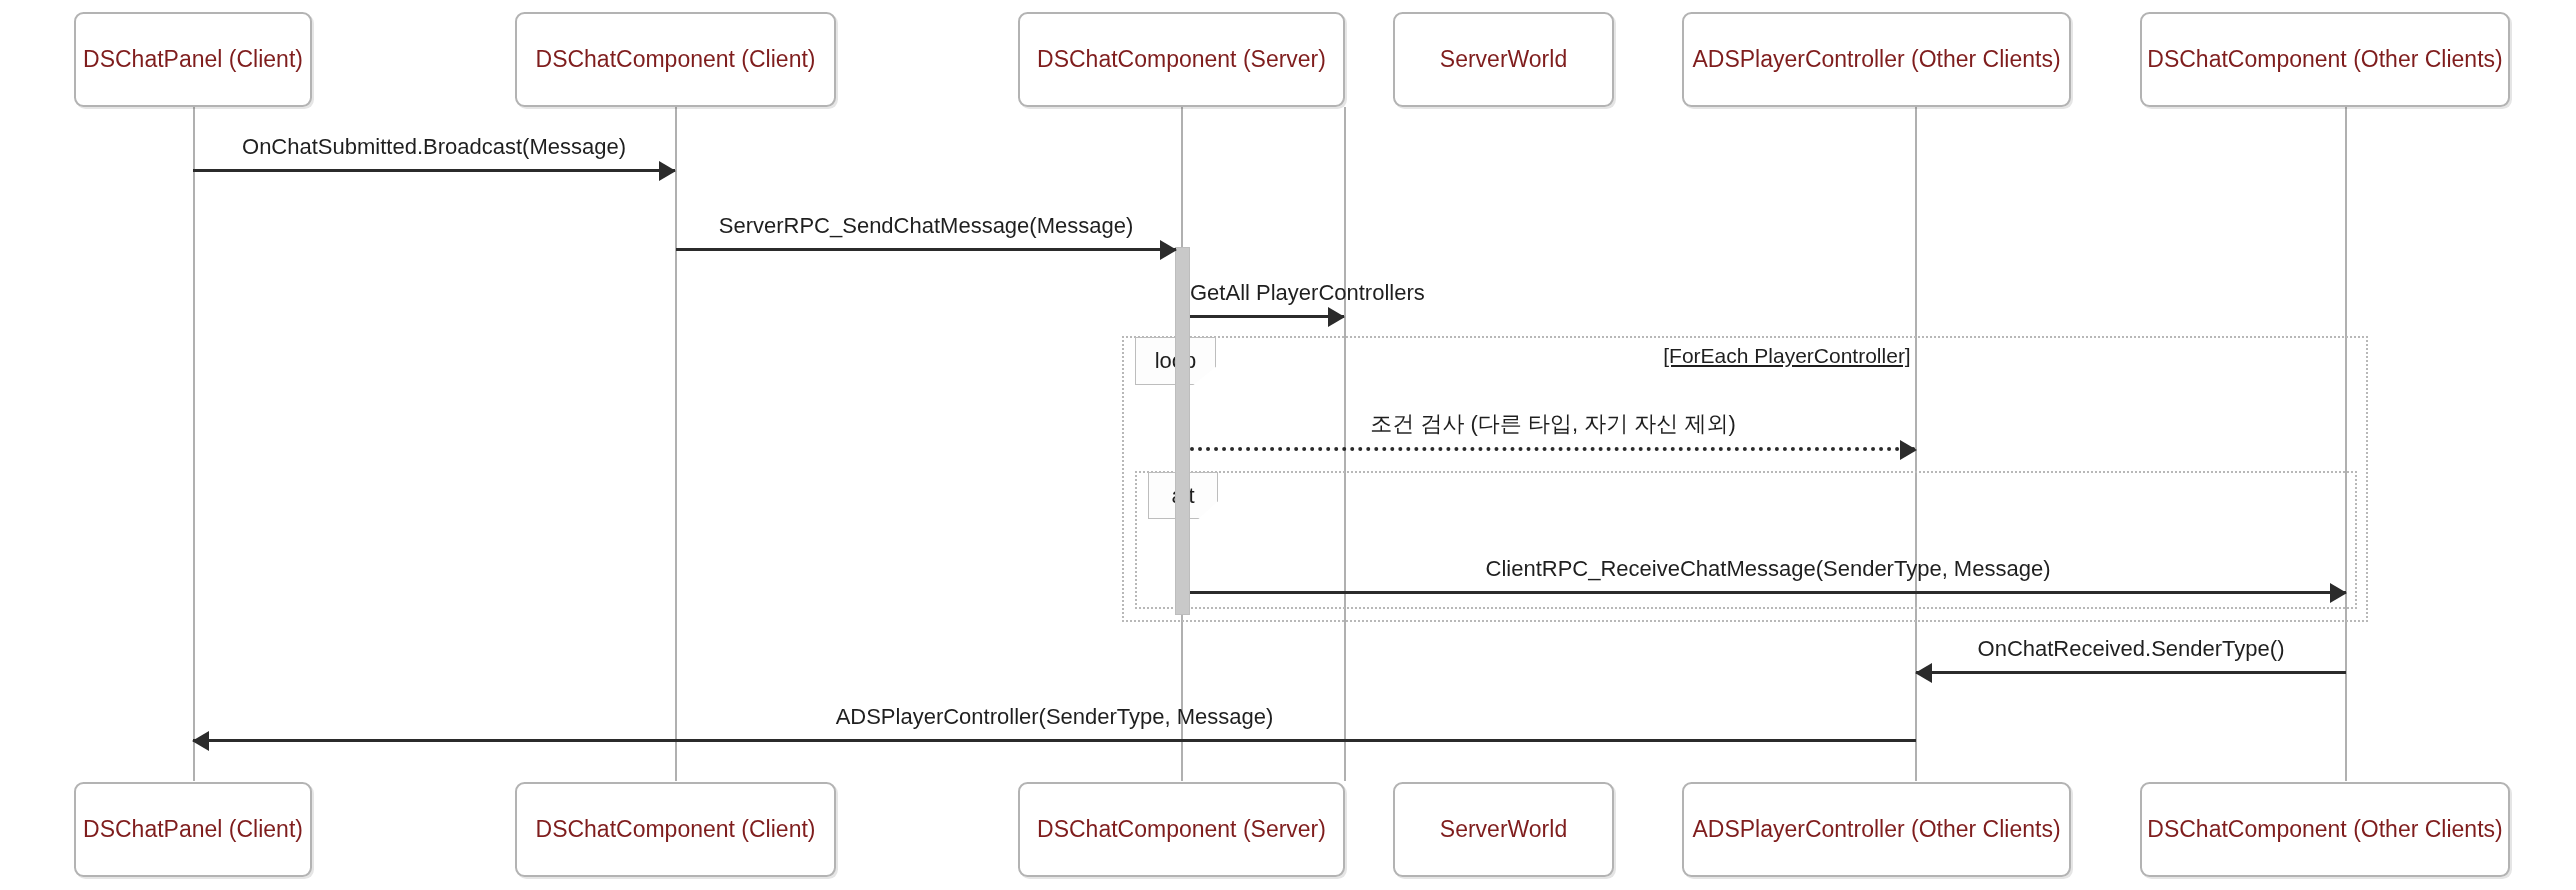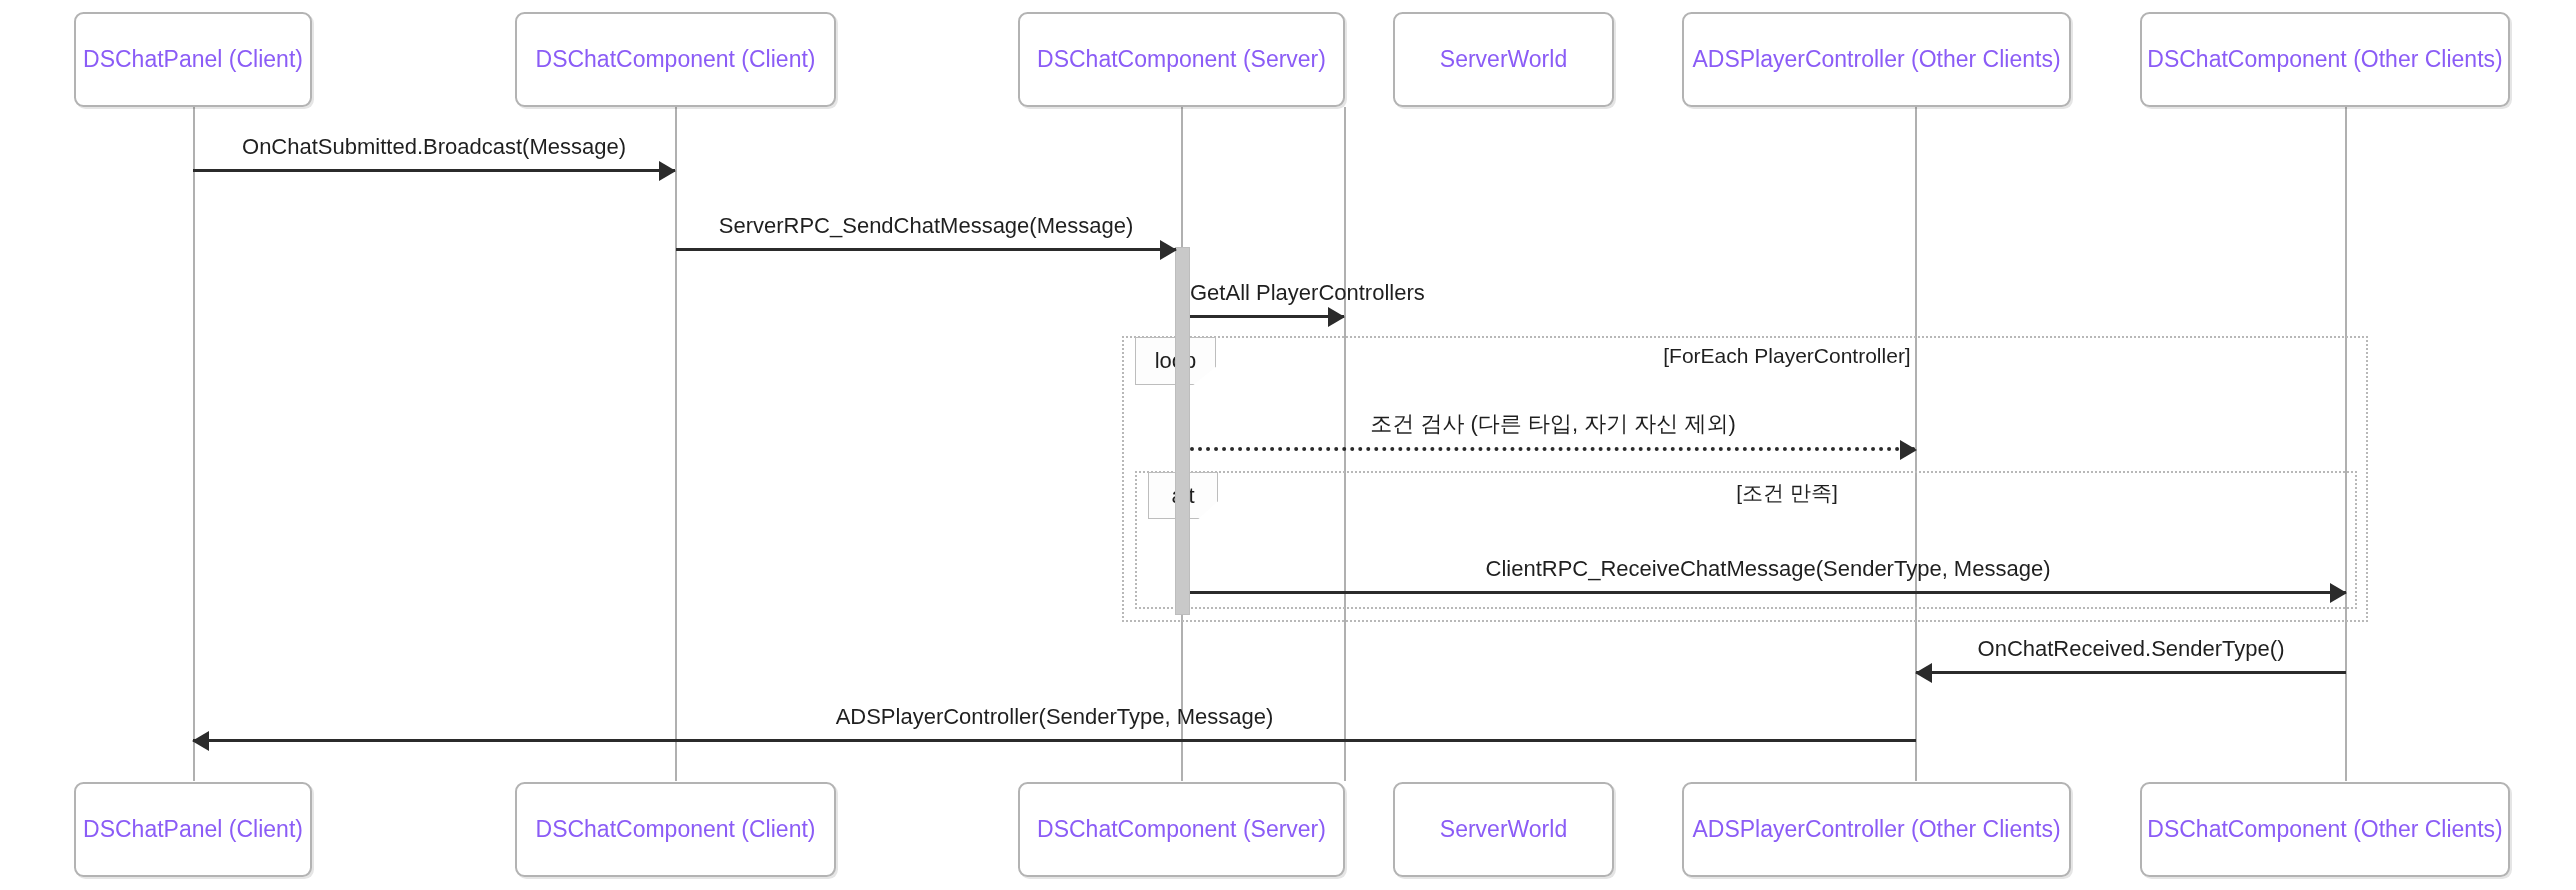--- a/index.html
+++ b/index.html
@@ -5,21 +5,21 @@
   html,body{margin:0;padding:0;background:#ffffff;}
   body{width:2576px;height:890px;position:relative;overflow:hidden;
        font-family:"Liberation Sans","DejaVu Sans",sans-serif;color:#1f1f1f;}
   #stage{position:absolute;left:0;top:0;width:2576px;height:890px;}
 
   
   .pbox{position:absolute;box-sizing:border-box;background:#ffffff;
         border:2px solid #b3b3b3;border-radius:9.4px;
         box-shadow:2px 2px 0 0 rgba(0,0,0,0.10);
         display:flex;align-items:center;justify-content:center;
-        font-size:23px;line-height:1.1;white-space:nowrap;color:#8b5cf6;}
+        font-size:23px;line-height:1.1;white-space:nowrap;color:#7f1d1d;}
 
   
   .lifeline{position:absolute;width:2px;background:#b0b0b0;}
 
   
   .activation{position:absolute;width:14.8px;background:#c9c9c9;
               border:0.7px solid #bdbdbd;box-sizing:border-box;}
 
   
   .msg{position:absolute;height:0;}
@@ -34,21 +34,21 @@
 
   
   .frag{position:absolute;box-sizing:border-box;border:2.7px dotted #b8b8b8;background:transparent;}
   .fraglabel{position:absolute;box-sizing:border-box;background:#fdfdfd;
              border:1.3px solid #bdbdbd;
              box-shadow:2px 2px 0 0 rgba(0,0,0,0.07);
              display:flex;align-items:center;justify-content:center;
              font-size:22px;color:#1f1f1f;
              clip-path:polygon(0 0,100% 0,100% 62%,72% 100%,0 100%);}
   .fragcond{position:absolute;font-size:21px;white-space:nowrap;color:#1f1f1f;
-            text-align:center;}
+            text-align:center;text-decoration:underline;}
 </style>
 </head>
 <body>
 
 <div id="stage">
 
   <div class="lifeline" style="left:193px; top:107px; height:674px;"></div>
   <div class="lifeline" style="left:675px;top:107px; height:674px;"></div>
   <div class="lifeline" style="left:1181px;top:107px; height:674px;"></div>
   <div class="lifeline" style="left:1344px;top:107px; height:674px;"></div>
@@ -98,23 +98,20 @@
     <span>loop</span>
   </div>
   <div class="fragcond" style="left:1586px;top:344px;width:402px;">
     <span>[ForEach PlayerController]</span>
   </div>
 
   <div class="frag" style="left:1135px;top:471px;width:1222px;height:138px;"></div>
   <div class="fraglabel" style="left:1148px;top:472px;width:70px;height:47px;">
     <span>alt</span>
   </div>
-  <div class="fragcond" style="left:1586px;top:479px;width:402px;">
-    <span>[조건 만족]</span>
-  </div>
 
   <div class="activation" style="left:1175px;top:247px;height:368px;"></div>
 
   <div class="msg right" style="left:193px;top:169px;width:482px;">
     <div class="label">OnChatSubmitted.Broadcast(Message)</div>
     <div class="line"></div>
     <div class="head"></div>
   </div>
 
   <div class="msg right" style="left:676px;top:248px;width:500px;">

